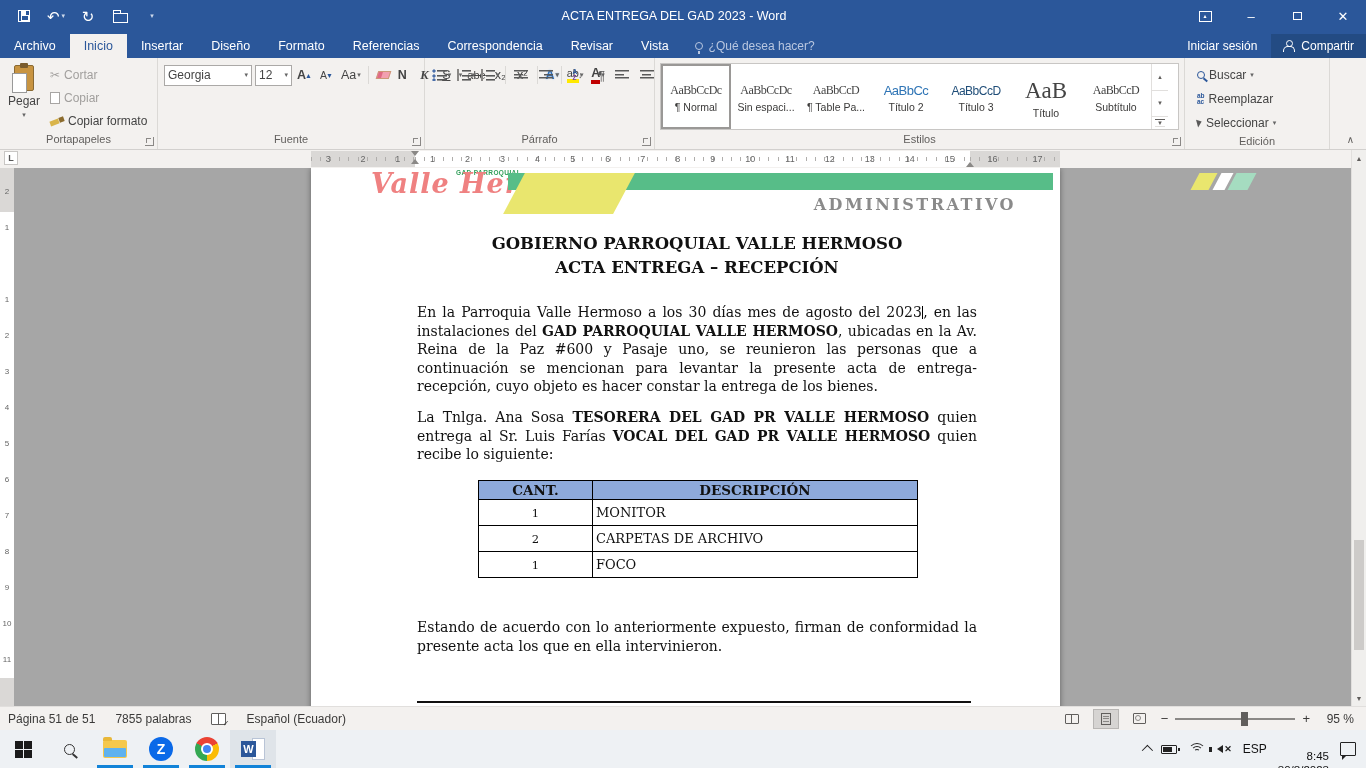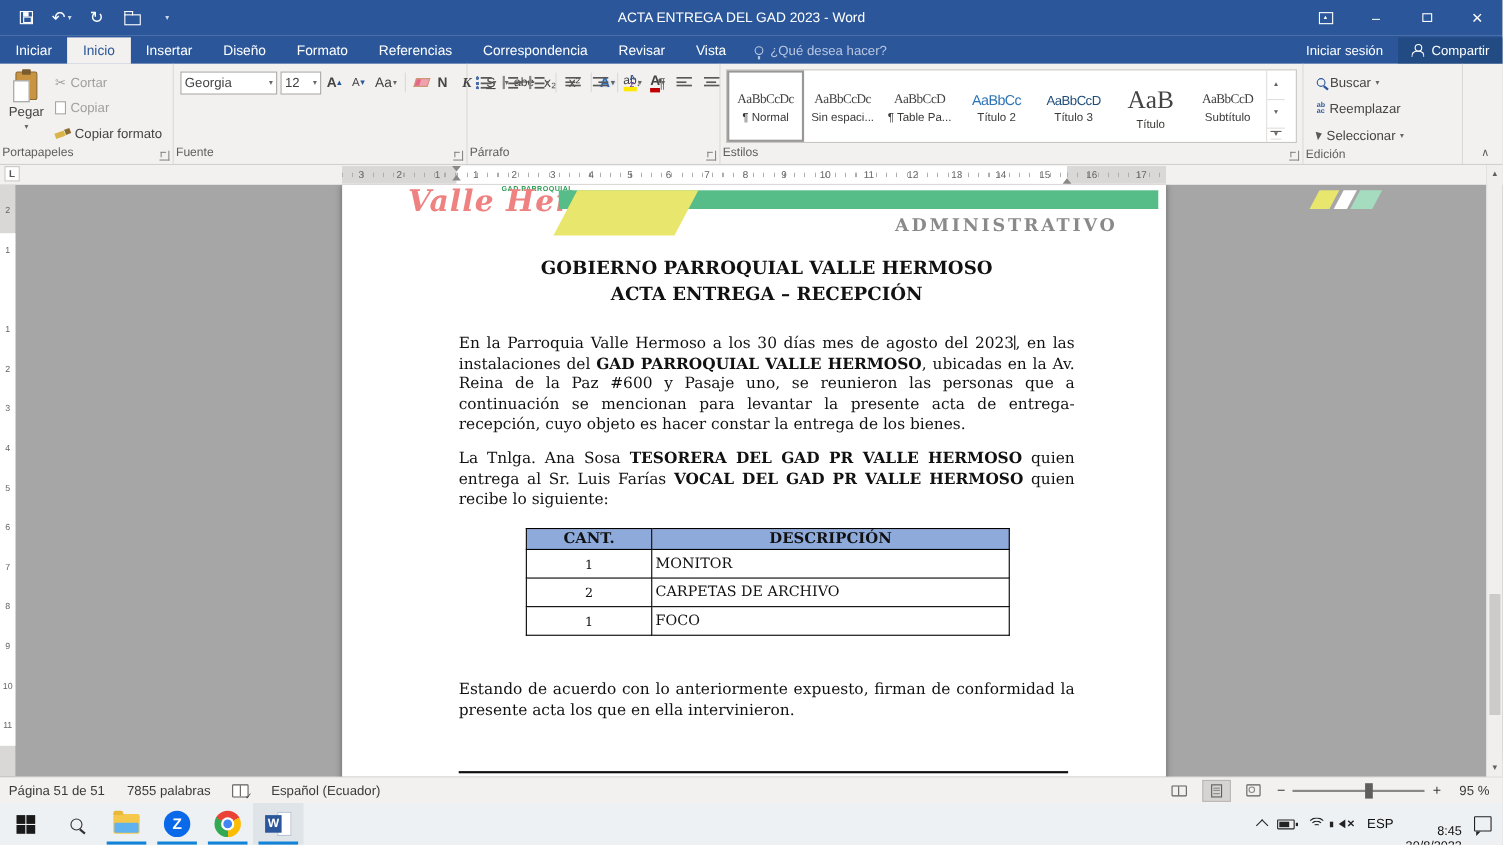--- a/index.html
+++ b/index.html
@@ -36,21 +36,21 @@
   .signin { padding:5px 14px; font-size:12px; }
   .share { background:#234b83; padding:5px 12px; display:flex; align-items:center; gap:6px; font-size:12px; }
   .person { width:12px; height:12px; position:relative; }
   .person:before { content:""; position:absolute; left:3px; top:0; width:5px; height:5px; border:1.2px solid #fff; border-radius:50%; }
   .person:after { content:""; position:absolute; left:0; top:6px; width:10px; height:5px; border:1.2px solid #fff; border-bottom:none; border-radius:5px 5px 0 0; }
 
   
   .ribbon { height:92px; background:#f3f1ef; border-bottom:1px solid #d2d0ce; display:flex; flex:0 0 auto; position:relative; }
   .rgroup { display:flex; flex-direction:column; border-right:1px solid #dbd9d6; position:relative; padding:2px 2px 0 2px; }
   .gbody { flex:1; display:flex; }
-  .glabel { height:17px; text-align:left; font-size:11px; color:#605e5c; line-height:15px; }
+  .glabel { height:17px; text-align:center; font-size:11px; color:#605e5c; line-height:15px; }
   .launcher { position:absolute; right:3px; bottom:3px; width:9px; height:9px; border-left:1px solid #8a8886; border-top:1px solid #8a8886; transform:rotate(180deg); }
   .launcher:after { content:""; position:absolute; right:1px; bottom:1px; width:4px; height:4px; border-right:1.2px solid #8a8886; border-bottom:1.2px solid #8a8886; }
   .arr { font-size:7px; color:#666; }
   .dis { color:#a19f9d; }
 
   
   .g-clip { width:158px; }
   .pastebtn { width:44px; display:flex; flex-direction:column; align-items:center; padding-top:5px; gap:3px; }
   .clipicon { width:20px; height:26px; background:#c89441; border:1px solid #8a6a33; border-radius:2px; position:relative; }
   .clipicon:before { content:""; position:absolute; left:5px; top:-3px; width:8px; height:5px; background:#7a5c2e; border-radius:1px; }
@@ -305,21 +305,21 @@
       <div class="wc">
           <span class="restore"></span>
         </div>
       <div class="wc">
           <span>✕</span>
         </div>
     </div>
   </div>
 
   <div class="tabrow">
-    <div class="rtab">Iniciar</div>
+    <div class="rtab">Archivo</div>
     <div class="rtab active">Inicio</div>
     <div class="rtab">Insertar</div>
     <div class="rtab">Diseño</div>
     <div class="rtab">Formato</div>
     <div class="rtab">Referencias</div>
     <div class="rtab">Correspondencia</div>
     <div class="rtab">Revisar</div>
     <div class="rtab">Vista</div>
     <div class="tellme">
       <span class="bulb"></span>

